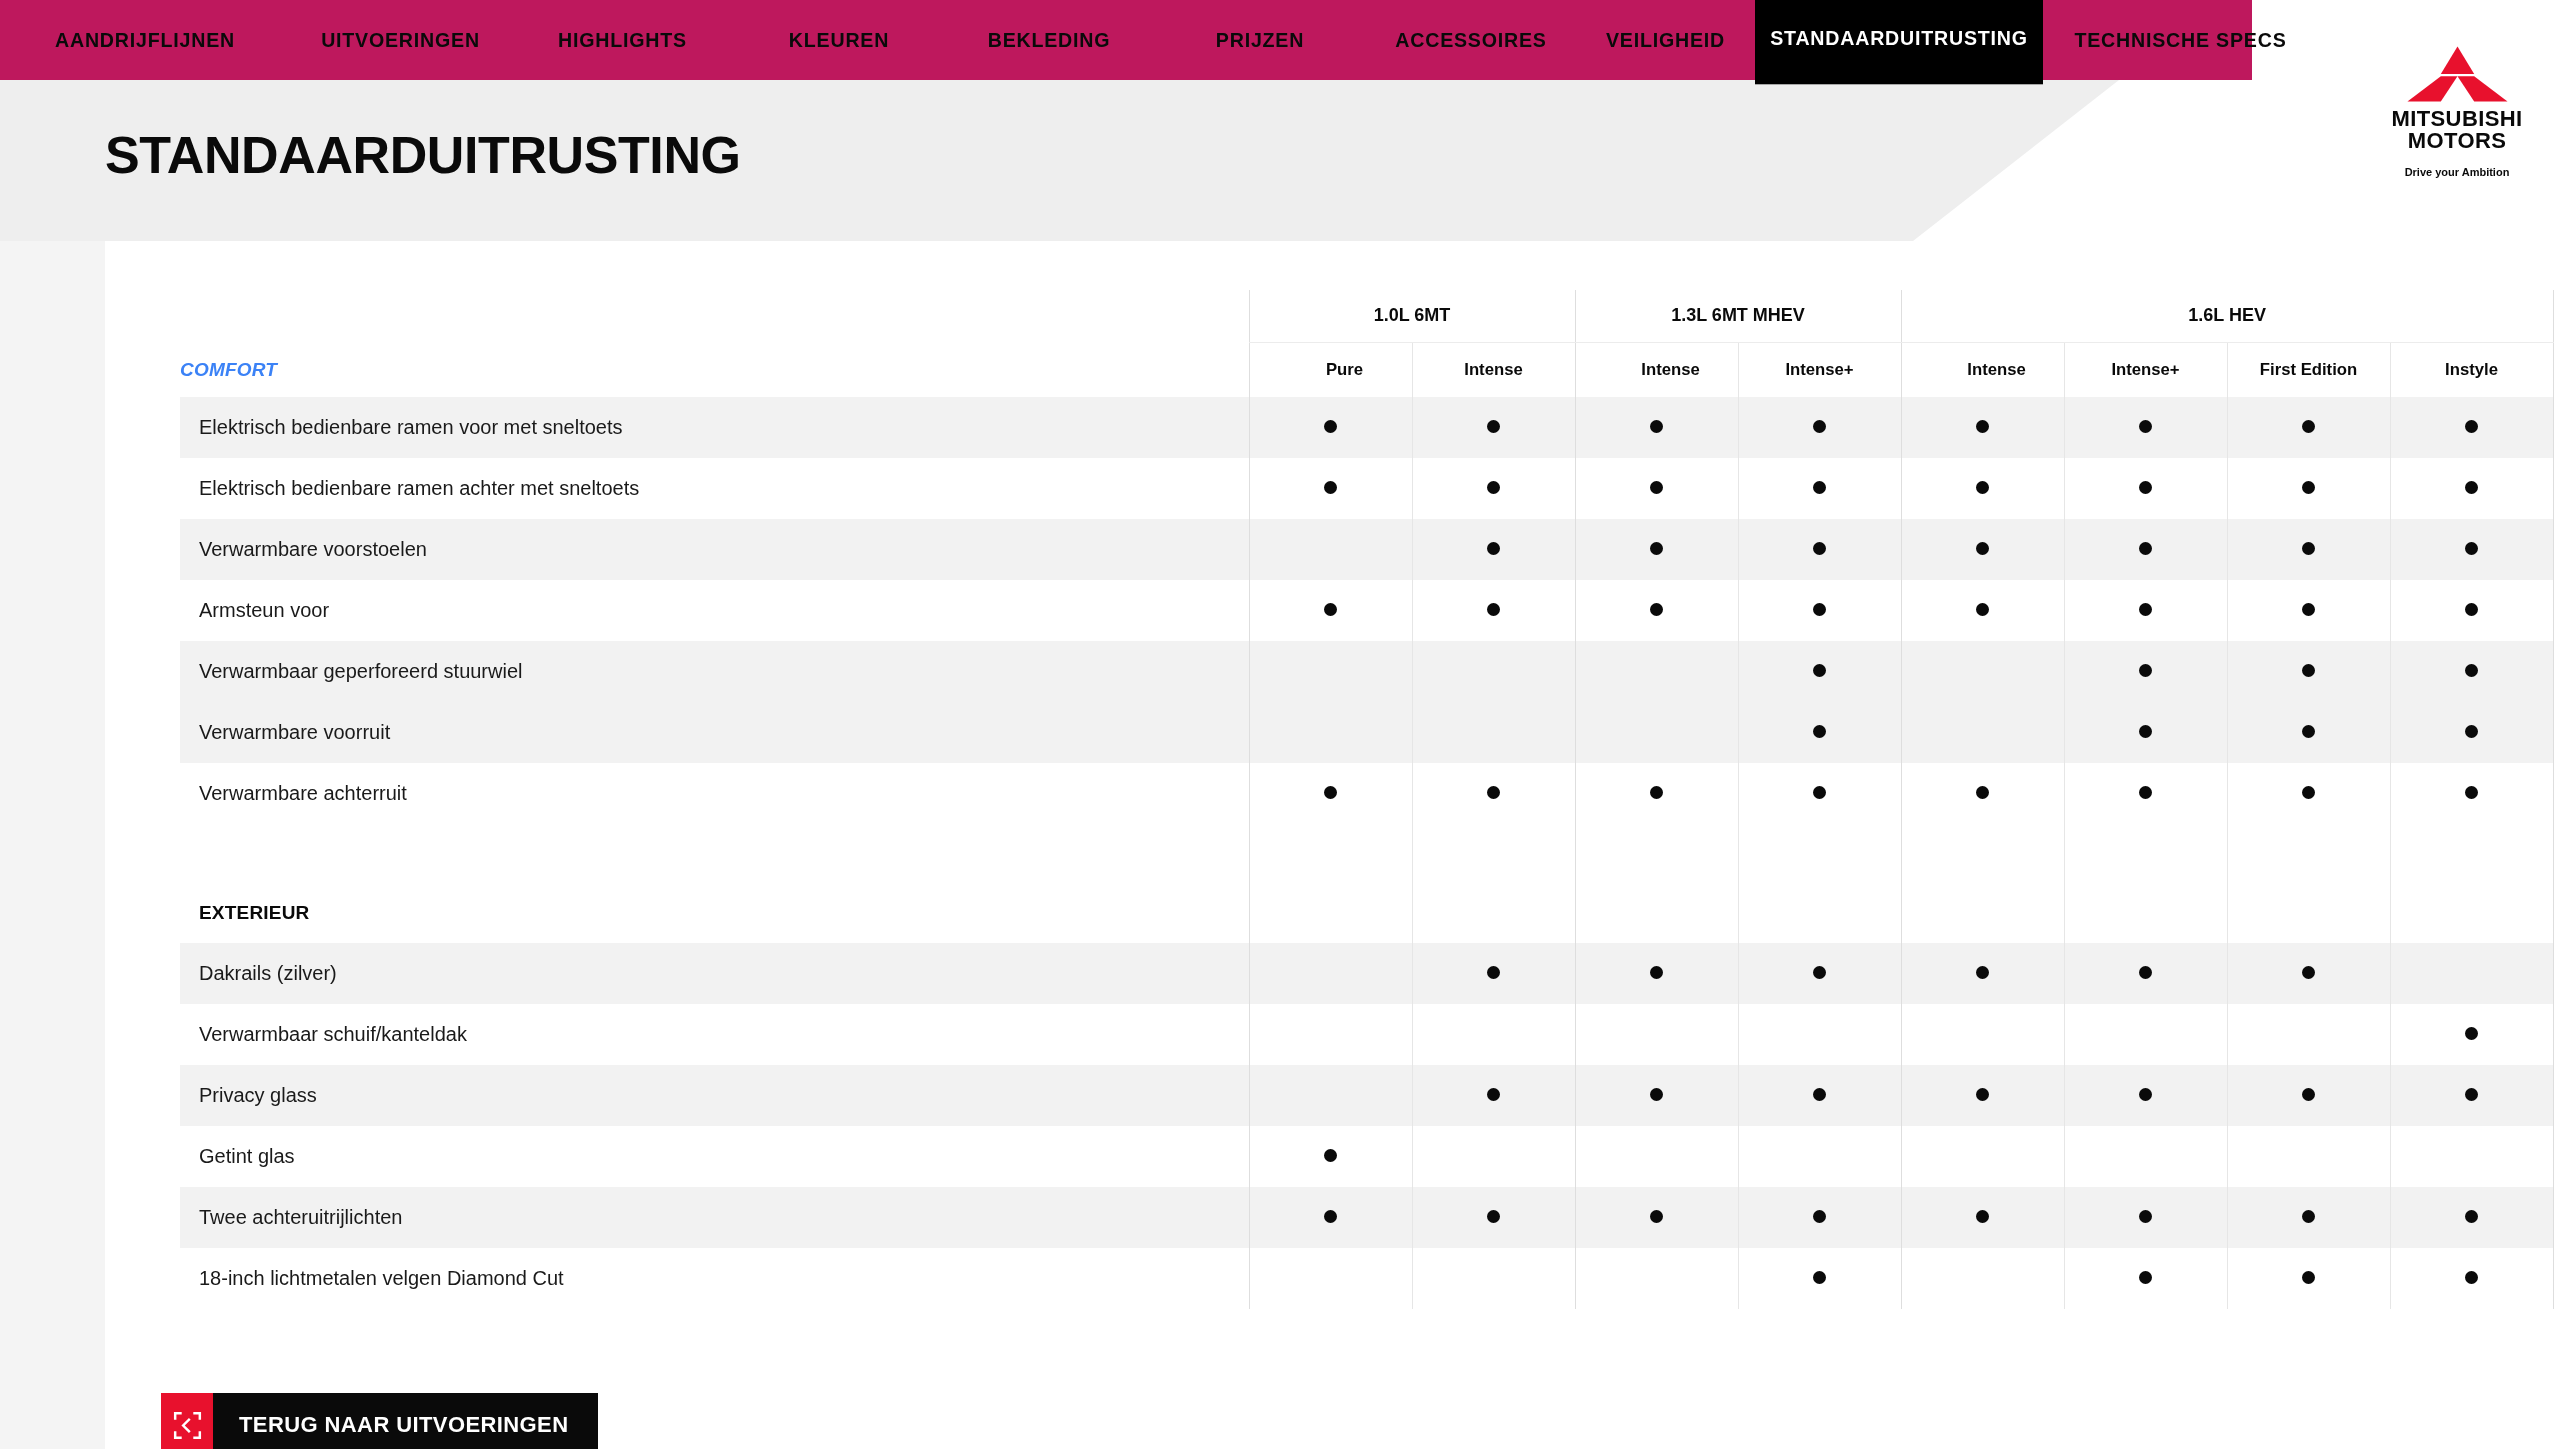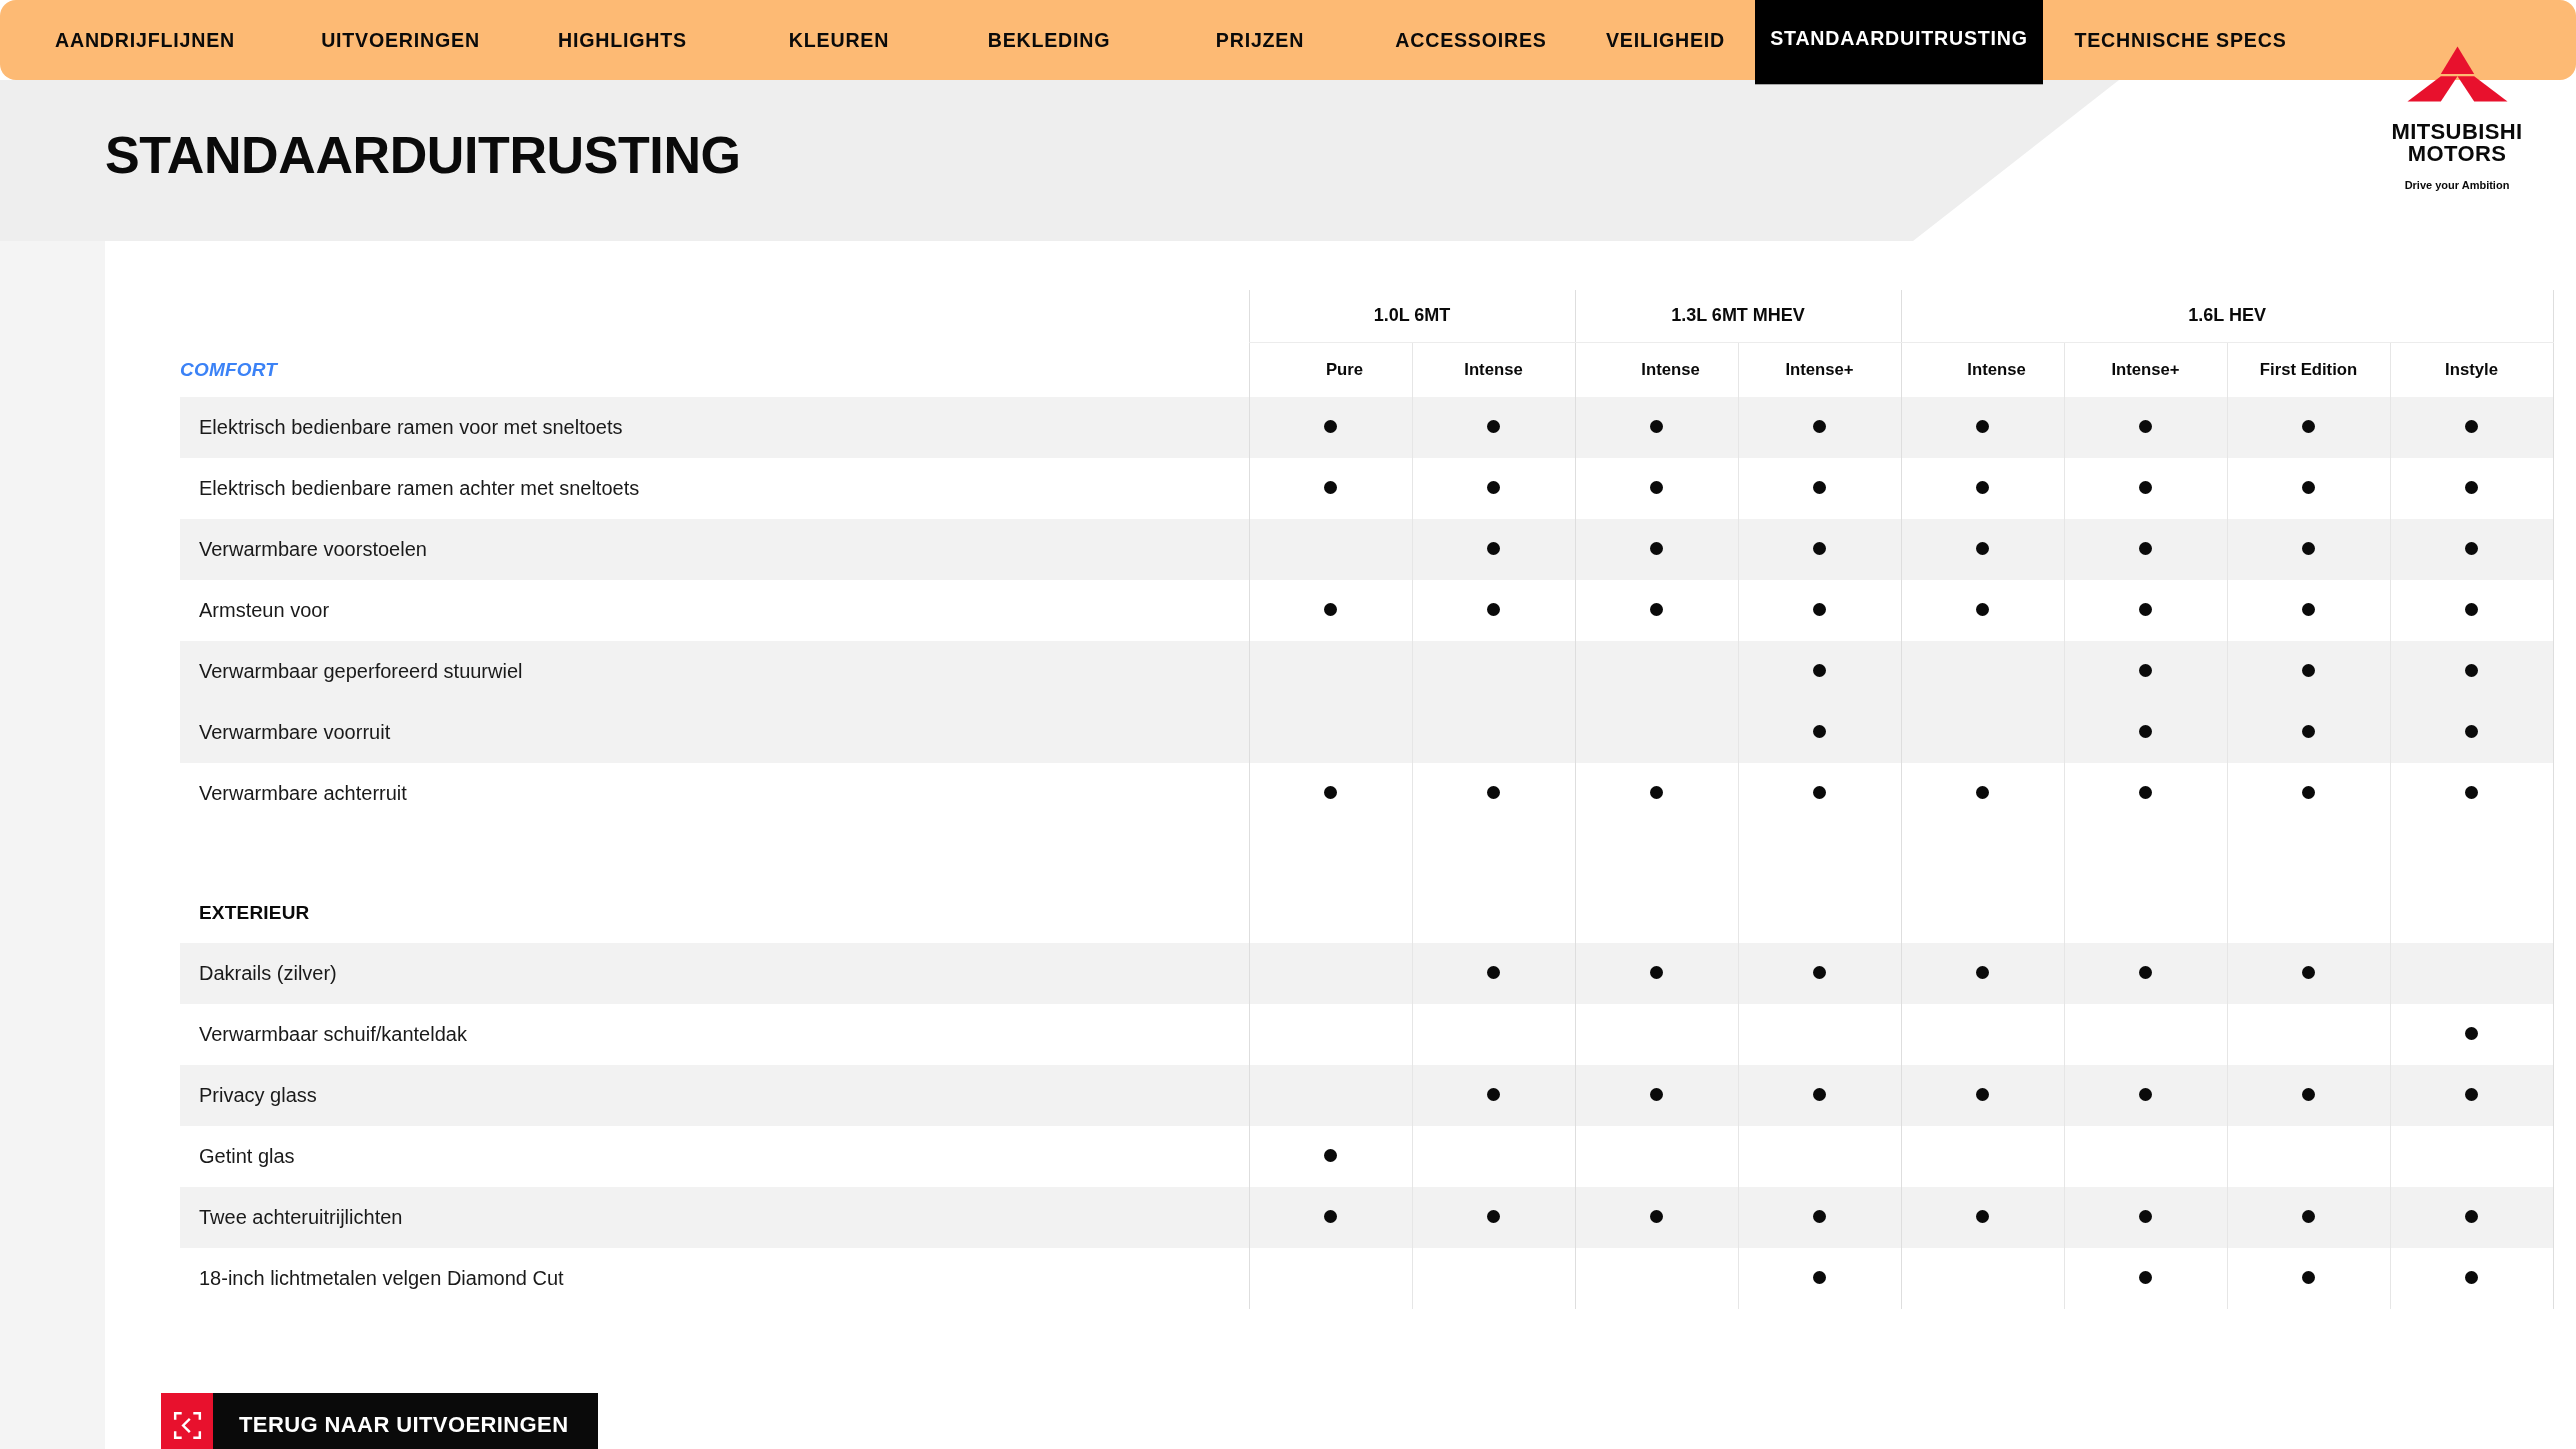--- a/index.html
+++ b/index.html
@@ -6,22 +6,22 @@
   html,body { width:2576px; height:1449px; }
   body {
     font-family: "Liberation Sans", sans-serif;
     background:#ffffff;
     overflow:hidden;
     position:relative;
   }
 
   
   .topnav{
-    position:absolute; left:0; top:0; width:2576px; height:80px;
-    background:#fdba74; z-index:40;border-radius:16px;
+    position:absolute; left:0; top:0; width:2252px; height:80px;
+    background:#be185d; z-index:40;
   }
   .navrow{
     position:absolute; left:0; top:0; height:80px; width:2348px;
     display:flex; align-items:flex-start;
   }
   .navtab{
     height:80px;
     display:flex; align-items:center; justify-content:center;
     font-size:19.6px; font-weight:bold; letter-spacing:0.8px;
     color:#0a0a0a; white-space:nowrap;
@@ -35,21 +35,21 @@
 
   
   .logo{
     position:absolute; right:41px; top:45px; width:156px;
     text-align:center; z-index:45;
   }
   .logo-mark{ position:relative; width:100%; height:59px; }
   .logo-mark svg{ display:block; margin:0 auto; }
   .logo-t1{
     font-size:22px; font-weight:bold; letter-spacing:0.4px;
-    color:#0a0a0a; line-height:1.02; margin-top:17px;
+    color:#0a0a0a; line-height:1.02; margin-top:4px;
   }
   .logo-t2{
     font-size:22px; font-weight:bold; letter-spacing:0.4px;
     color:#0a0a0a; line-height:1.02;
   }
   .logo-tag{
     font-size:11px; color:#0a0a0a; margin-top:13px; font-weight:bold;
   }
 
   

